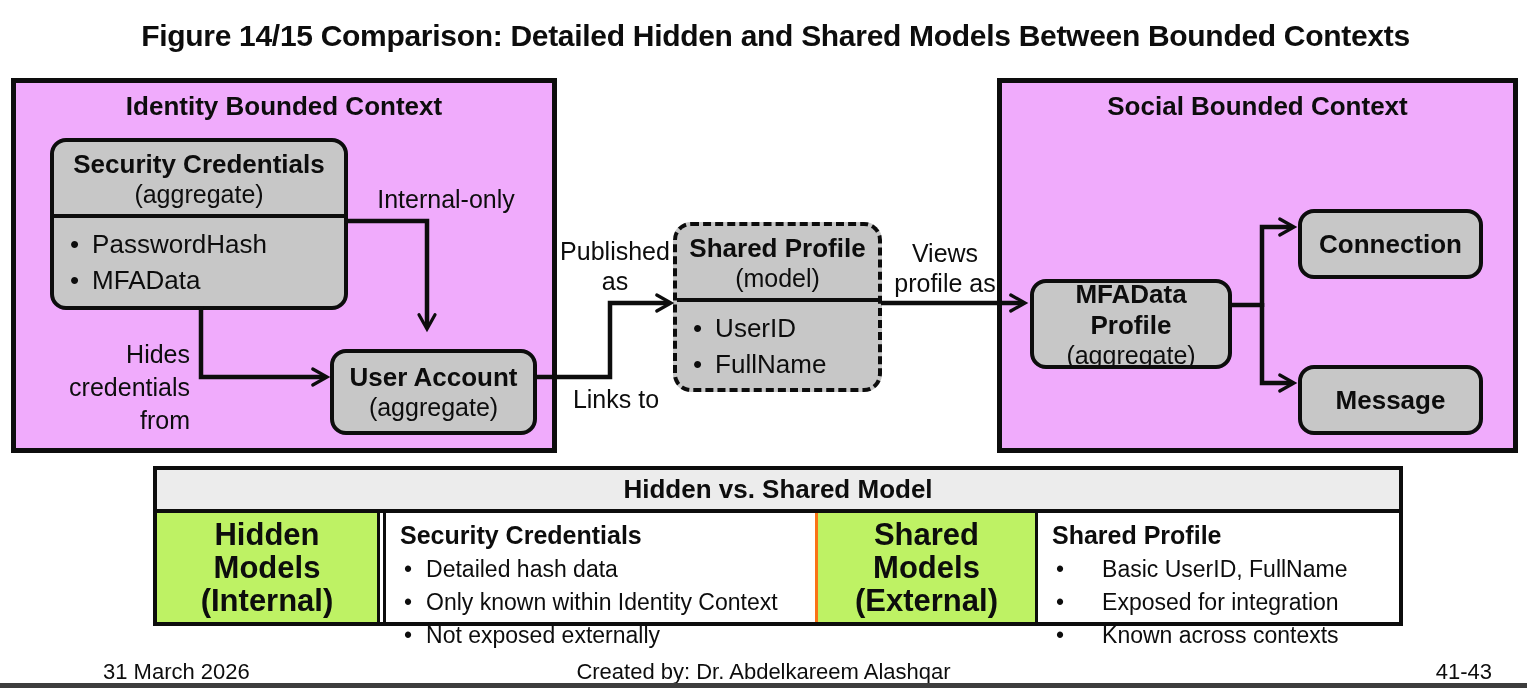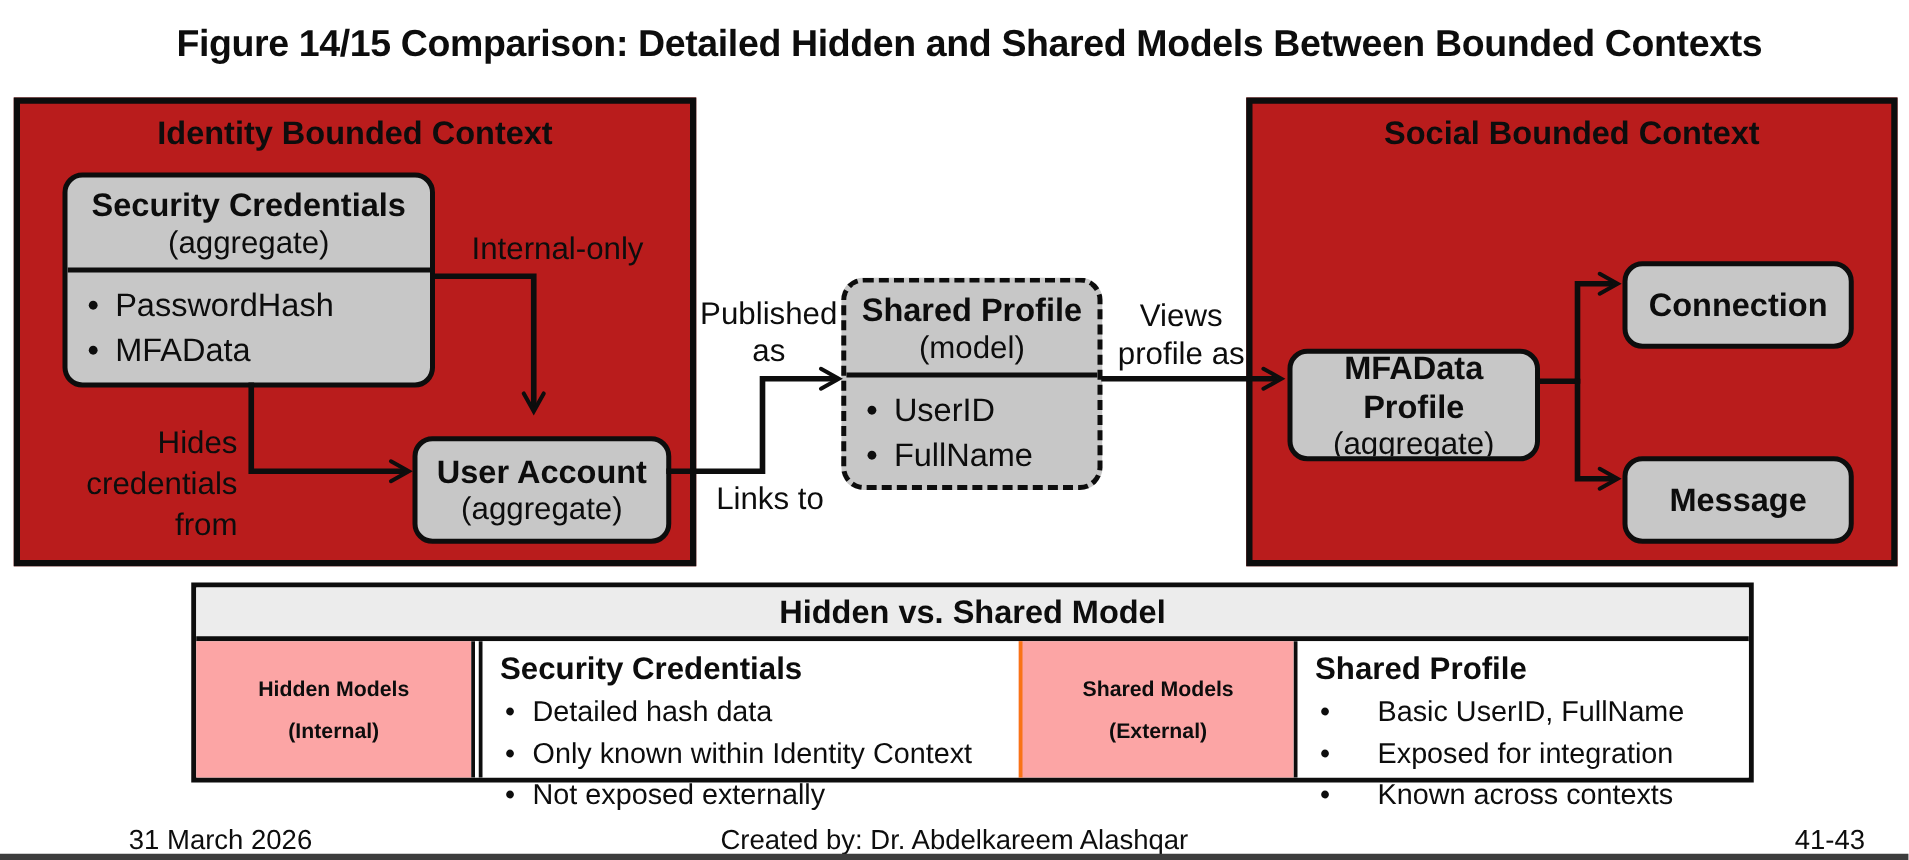--- a/index.html
+++ b/index.html
@@ -7,21 +7,21 @@
   .canvas {
     position:relative; width:1527px; height:688px; overflow:hidden;
     background:#ffffff; color:#0d0d0d;
     font-family:"Liberation Sans", sans-serif;
   }
   .slide-title {
     position:absolute; left:0; top:7px; width:100%; text-align:center;
     font-size:30px; font-weight:bold; letter-spacing:-0.3px; margin:12px;
   }
   
-  .ctx { position:absolute; border:5px solid #0d0d0d; background:#b91c1c; }
+  .ctx { position:absolute; border:5px solid #0d0d0d; background:#f0abfc; }
   .ctx.identity { left:11px; top:78px; width:546px; height:375px; }
   .ctx.social   { left:997px; top:78px; width:521px; height:375px; }
   .ctx-title { position:absolute; left:0; right:0; top:8px; text-align:center;
     font-size:26px; font-weight:bold; }
   
   .node { position:absolute; background:#c7c7c7; border:4px solid #0d0d0d;
     border-radius:16px; overflow:hidden; }
   .node.dashed { border-style:dashed; border-radius:18px; }
   .node-head { text-align:center; padding:7px 4px 5px; }
   .node.with-attrs .node-head { border-bottom:4px solid #0d0d0d; }
@@ -52,22 +52,22 @@
   
   svg.connectors { position:absolute; left:0; top:0; width:1527px; height:688px;
     pointer-events:none; }
   
   .cmp-table { position:absolute; left:153px; top:466px; width:1250px; height:160px;
     border:4px solid #0d0d0d; background:#ffffff; display:flex; flex-direction:column; }
   .cmp-header { height:43px; background:#ececec; border-bottom:4px solid #0d0d0d;
     display:flex; align-items:center; justify-content:center;
     font-size:26px; font-weight:bold; }
   .cmp-body { flex:1; display:flex; min-height:0; }
-  .col-label { width:220px; background:#fca5a5; display:flex; align-items:center;
-    justify-content:center; text-align:center; font-weight:bold; font-size:17px;
+  .col-label { width:220px; background:#bef264; display:flex; align-items:center;
+    justify-content:center; text-align:center; font-weight:bold; font-size:31px;
     line-height:33px; white-space:pre-line; flex:none; }
   .col-detail { padding:6px 12px 4px 14px; background:#ffffff; }
   .col-detail.hidden-detail { width:438px; border-left:9px double #0d0d0d; flex:none; }
   .col-label.shared-label { border-left:3px solid #f97316; }
   .col-detail.shared-detail { flex:1; border-left:3px solid #0d0d0d; }
   .col-detail h3 { margin:0; font-size:25px; font-weight:bold; line-height:33px; }
   .col-detail ul { list-style:none; margin:1px 0 0; padding:0; font-size:23px;
     line-height:33px; }
   .col-detail.hidden-detail li::before { content:"•"; margin:0 14px 0 4px; }
   .col-detail.shared-detail li::before { content:"•"; margin:0 38px 0 4px; }

